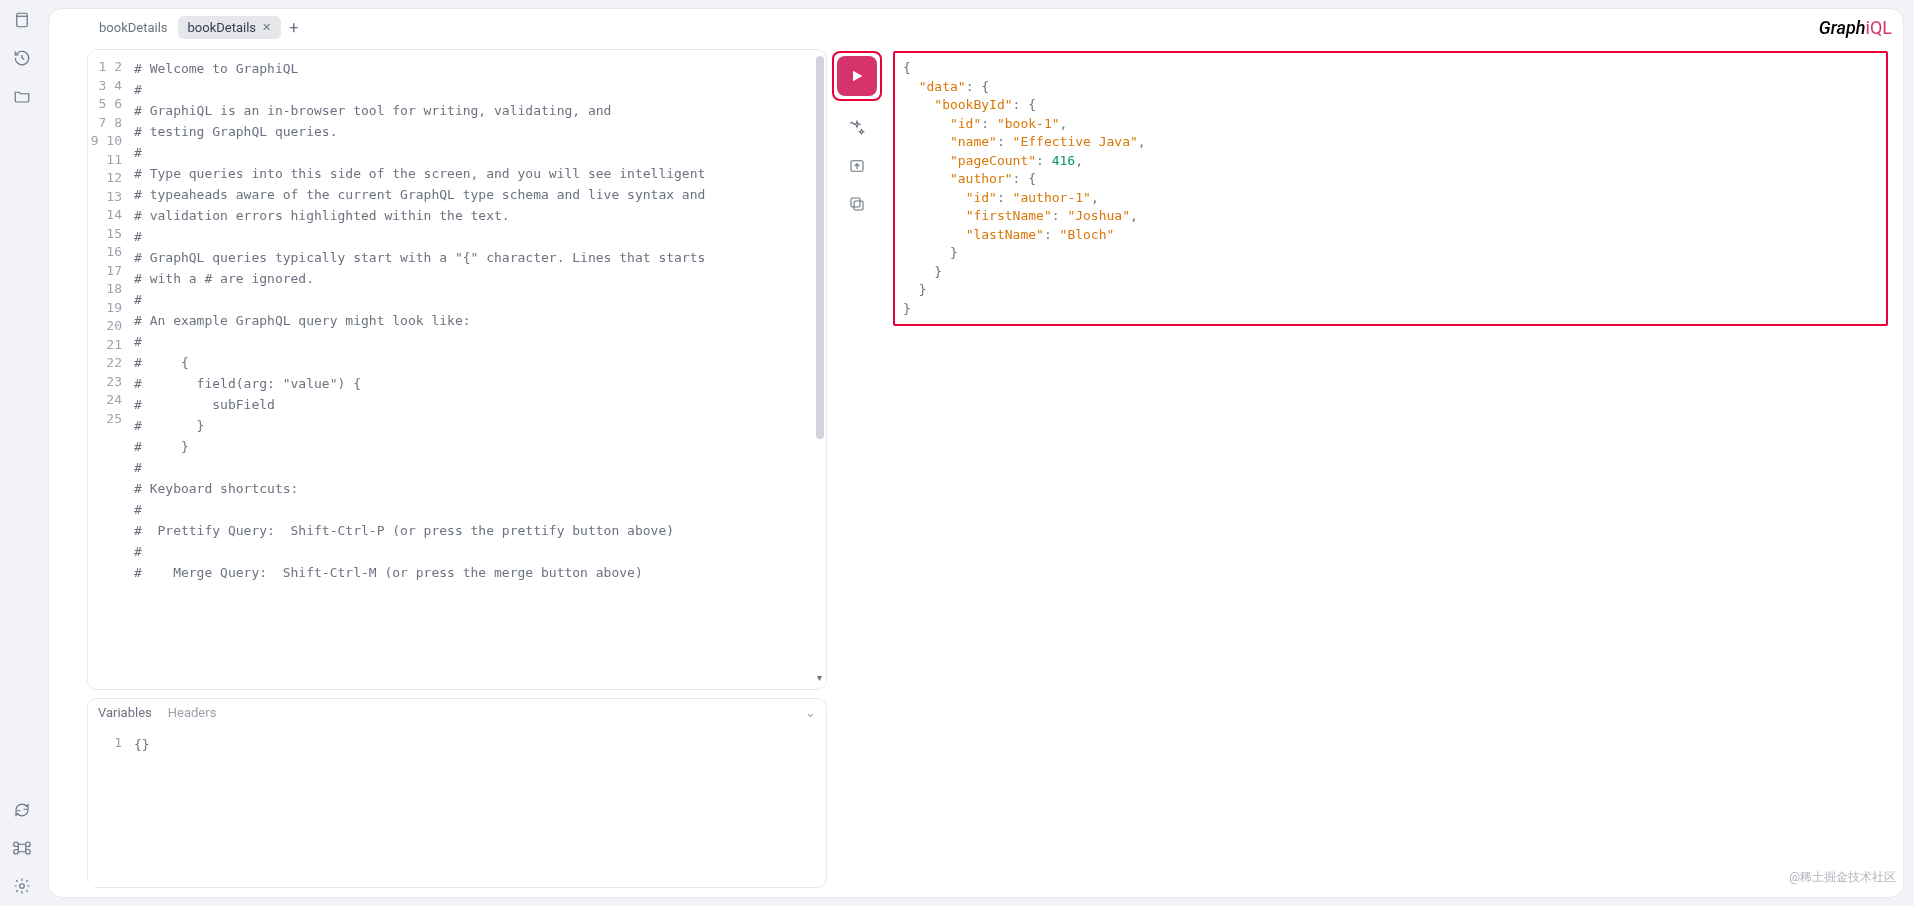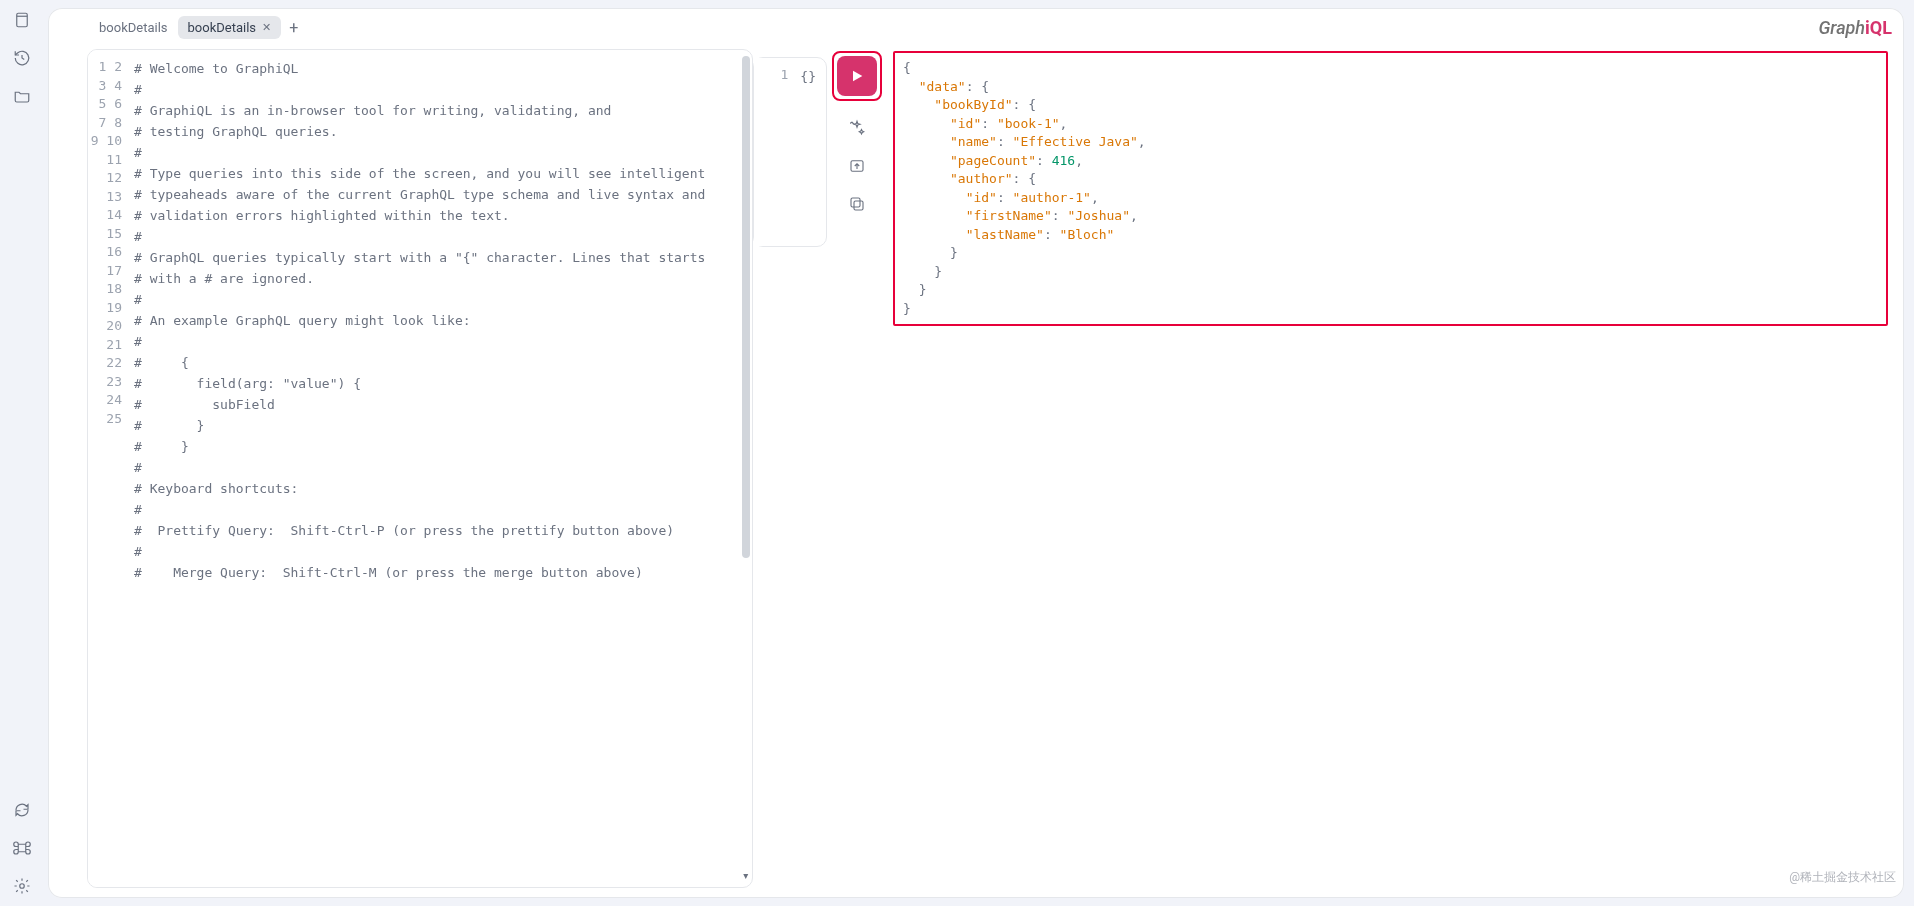--- a/index.html
+++ b/index.html
@@ -15,27 +15,27 @@
   
   .main { flex: 1; margin: 8px 10px 8px 4px; background: #fff; border-radius: 14px; display: flex; flex-direction: column; box-shadow: 0 0 0 1px #e5e7eb inset; overflow: hidden; padding-left: 29px; }
 
   
   .tabs-bar { display: flex; align-items: center; padding: 8px 12px 6px 12px; }
   .tab { padding: 4px 10px; border-radius: 6px; font-size: 13px; color: #6b7280; display: flex; align-items: center; gap: 6px; cursor: pointer; }
   .tab.active { background: #e5e7eb; color: #374151; }
   .tab-x { font-size: 11px; color: #6b7280; }
   .tab-add { font-size: 16px; color: #6b7280; padding: 0 8px; cursor: pointer; }
   .logo { margin-left: auto; font-size: 18px; }
-  .logo .g { font-style: italic; font-weight: 500; color: #737373; }
-  .logo .ql { color: #d6336c; font-weight: 700; }
+  .logo .g { font-style: italic; font-weight: 500; color: #000000; }
+  .logo .ql { color: #d6336c; font-weight: 400; }
 
   
   .workspace { flex: 1; display: flex; overflow: hidden; padding: 4px 10px 10px 10px; gap: 0; position: relative; }
 
-  .left-col { display: flex; flex-direction: row; width: 740px; }
+  .left-col { display: flex; flex-direction: column; width: 740px; }
   .editor-wrap { flex: 1; display: flex; border: 1px solid #e5e7eb; border-radius: 10px; overflow: hidden; position: relative; background: #fff; }
   .gutter { width: 40px; text-align: right; padding: 8px 6px 8px 0; font-family: ui-monospace, SFMono-Regular, Menlo, Consolas, monospace; font-size: 13px; color: #9ca3af; background: #fff; line-height: 18.5px; user-select: none; }
   .codearea { flex: 1; padding: 8px 10px 8px 6px; font-family: ui-monospace, SFMono-Regular, Menlo, Consolas, monospace; font-size: 13px; line-height: 21px; color: #6b7280; white-space: pre; overflow: hidden; }
   .editor-scroll { position: absolute; right: 2px; top: 6px; width: 8px; height: 60%; background: #d1d5db; border-radius: 4px; }
   .editor-caret { position: absolute; right: 4px; bottom: 6px; font-size: 10px; color: #6b7280; }
 
   
   .vars-panel { margin-top: 8px; border: 1px solid #e5e7eb; border-radius: 10px; background: #fff; height: 190px; display: flex; flex-direction: column; }
   .vars-tabs { display: flex; align-items: center; padding: 6px 10px; gap: 16px; font-size: 13px; color: #6b7280; }
   .vars-tabs .vt { cursor: pointer; }
@@ -176,20 +176,25 @@
 #
 #  Prettify Query:  Shift-Ctrl-P (or press the prettify button above)
 #
 #    Merge Query:  Shift-Ctrl-M (or press the merge button above)
 </div>
           <div class="editor-scroll"></div>
           <div class="editor-caret">▾</div>
         </div>
 
         <div class="vars-panel">
+          <div class="vars-tabs">
+            <span class="vt">Variables</span>
+            <span class="vt off">Headers</span>
+            <span class="vars-chevron">⌄</span>
+          </div>
           <div class="vars-body">
             <div class="gutter">
                 <div>1</div>
               </div>
             <div class="codearea"><span class="tok-brace">{}</span></div>
           </div>
         </div>
       </div>
 
       <div class="tools">

